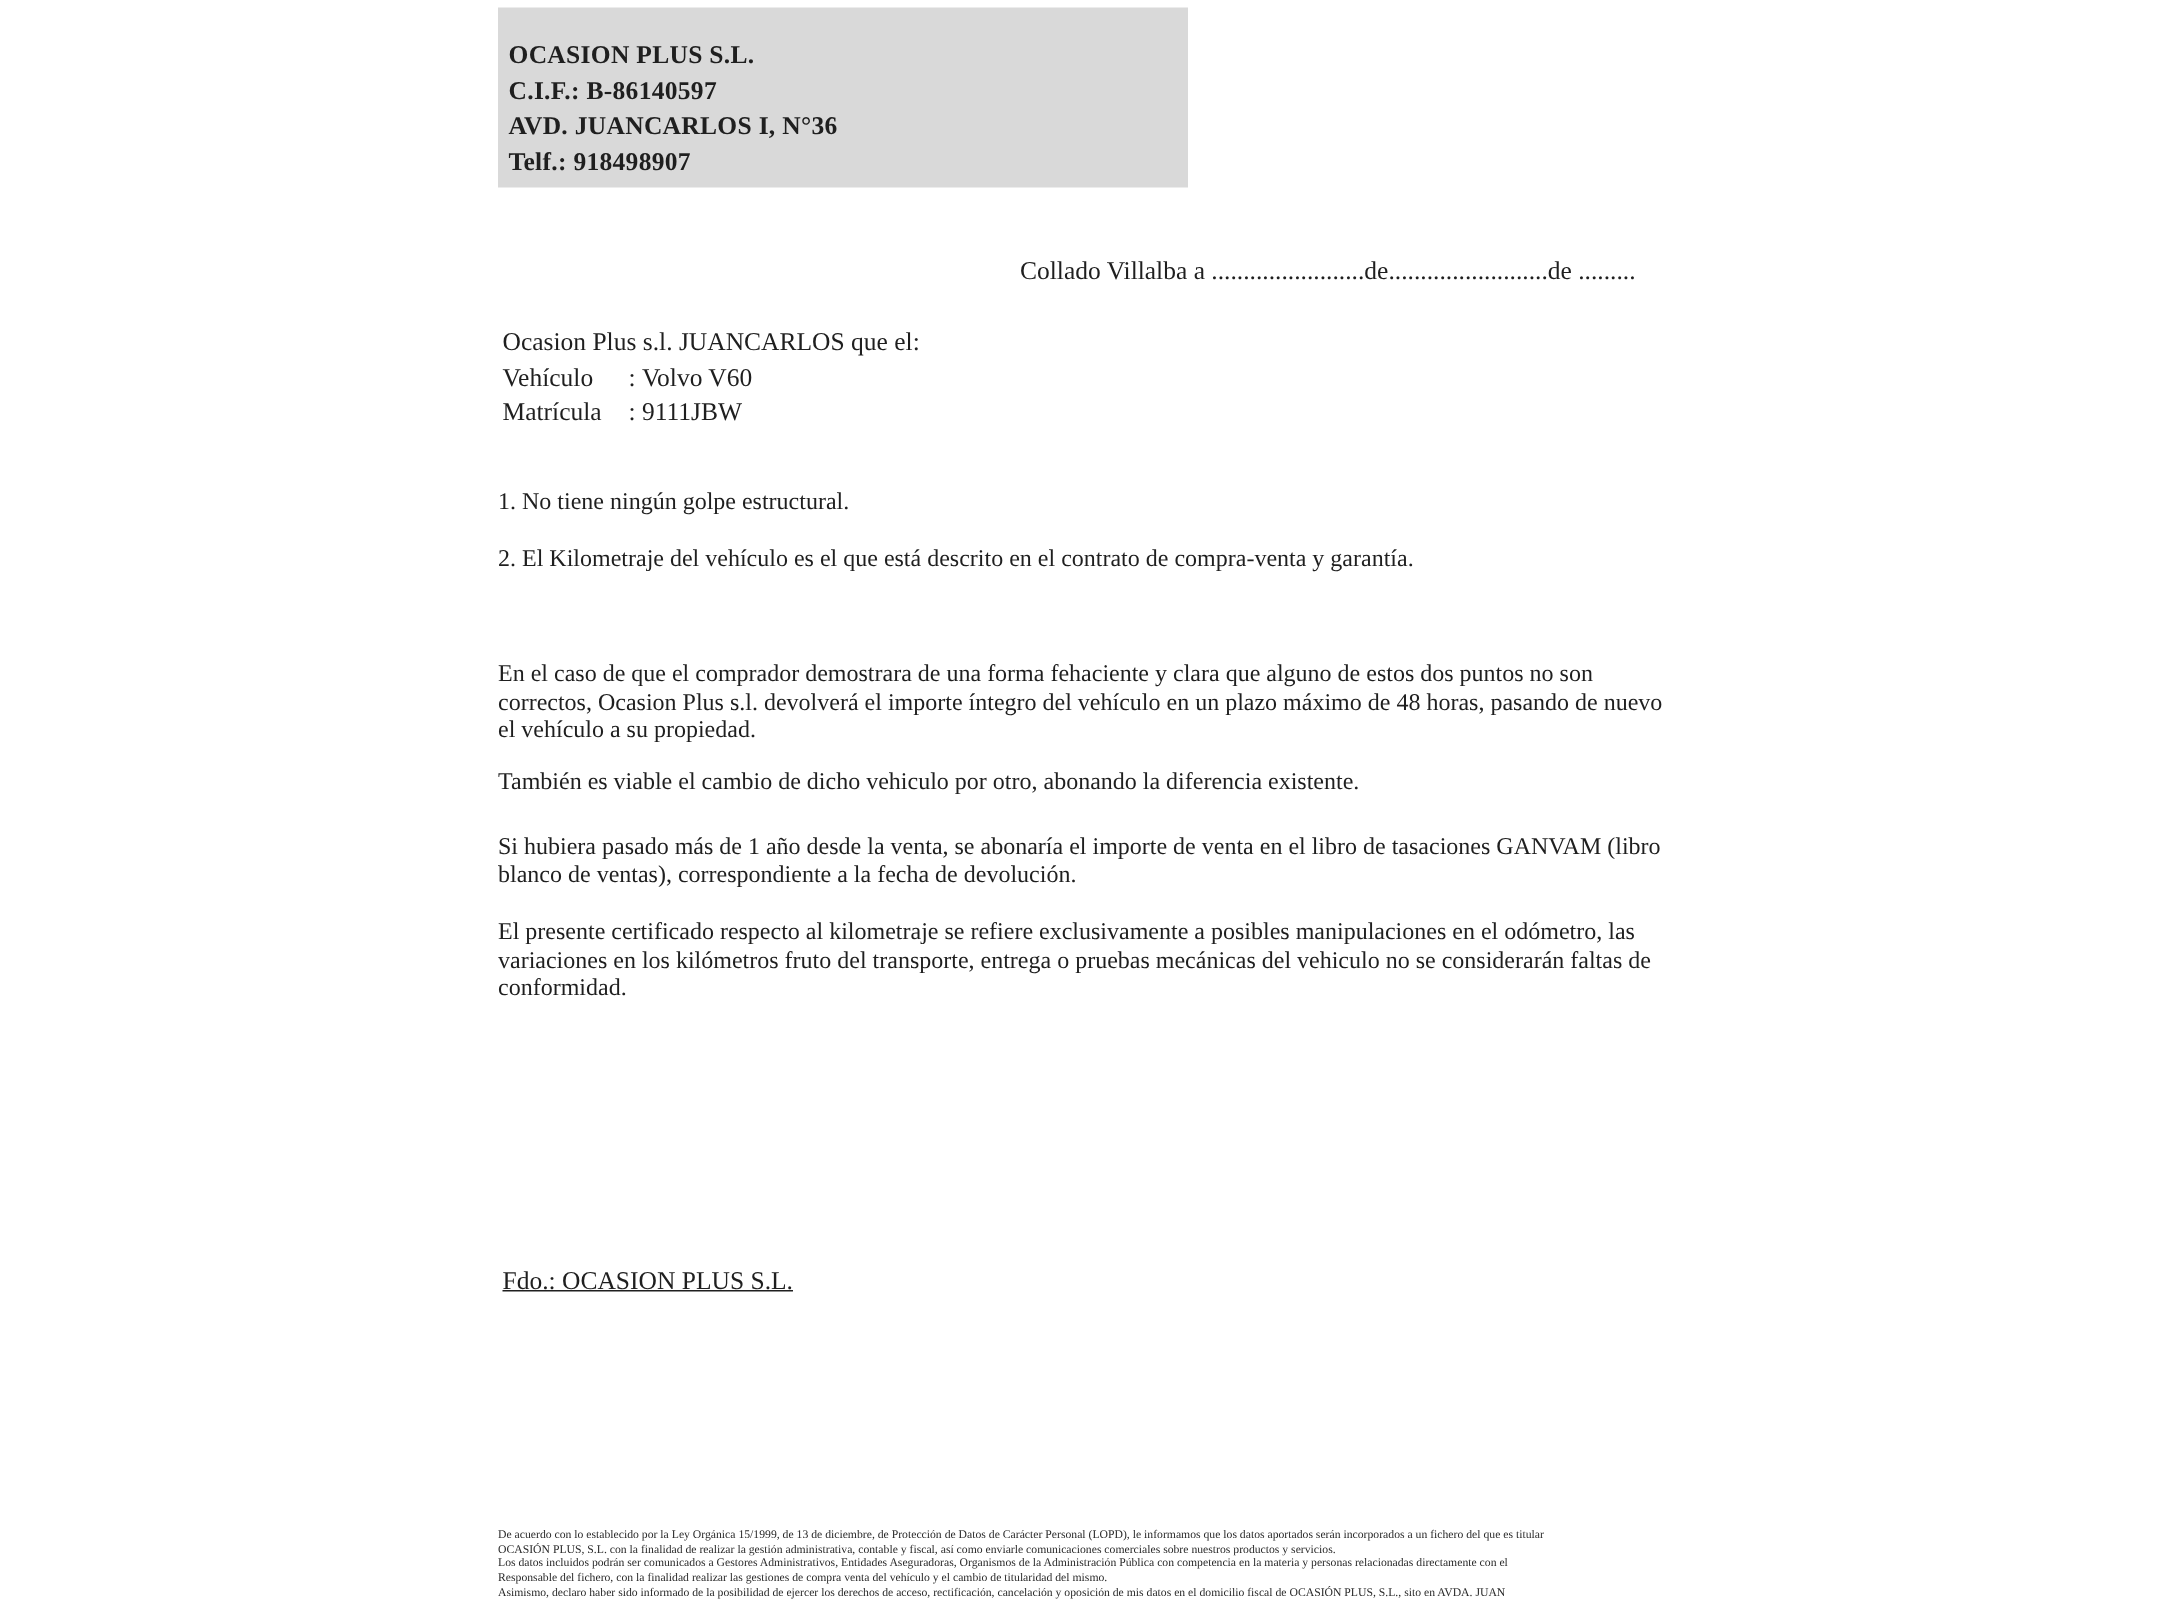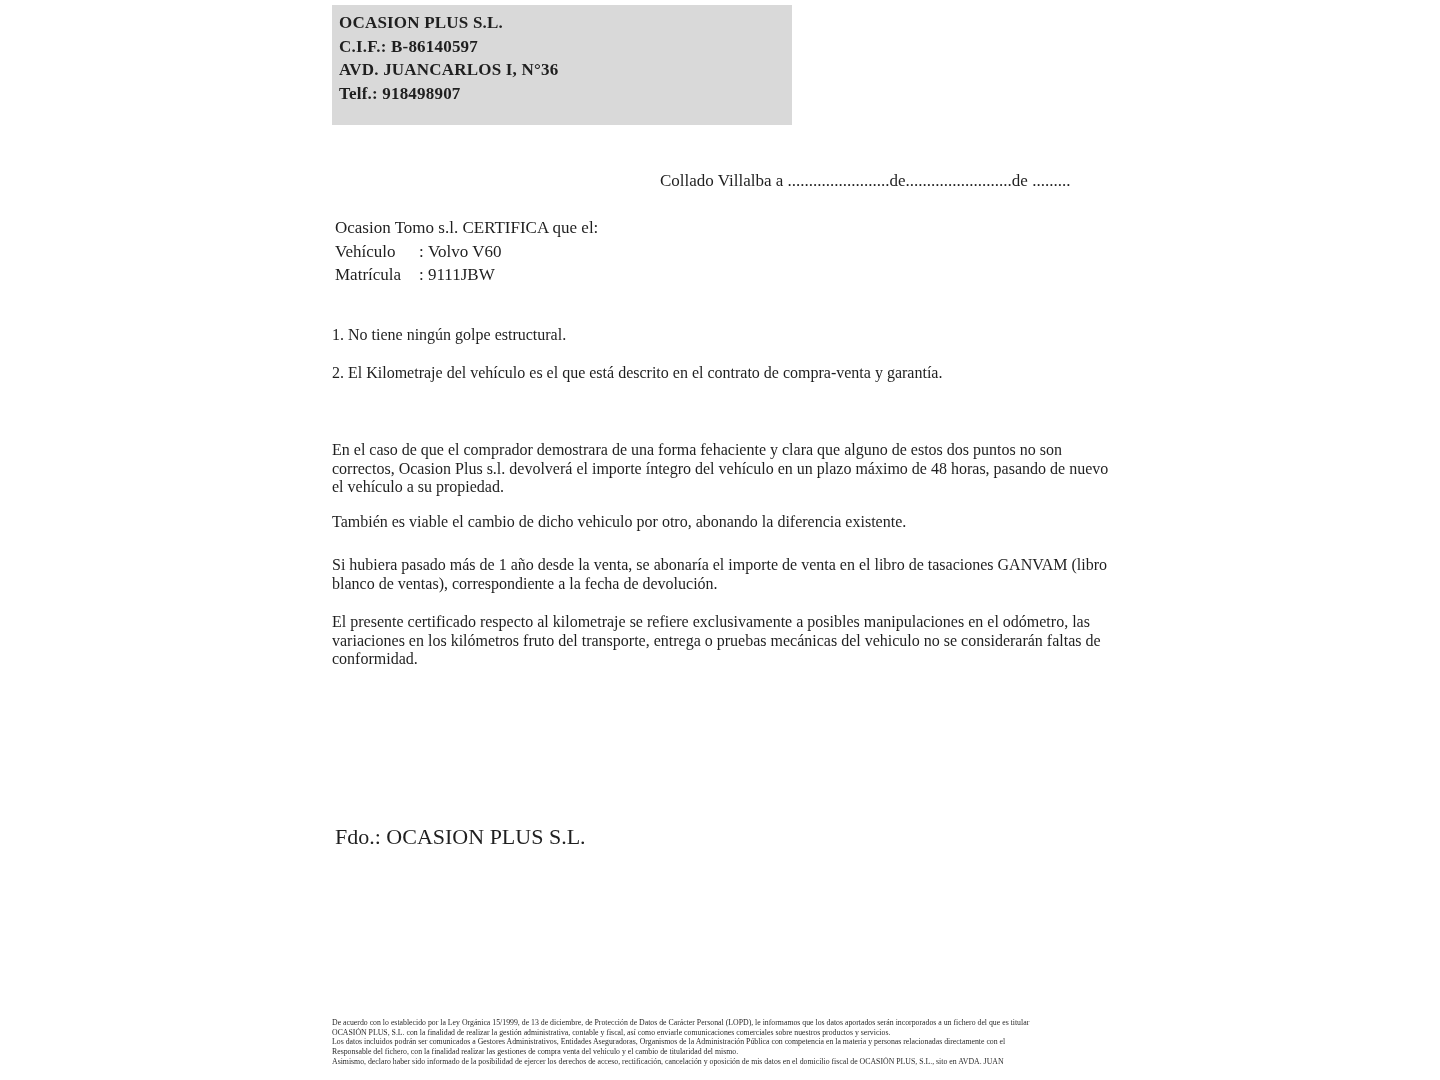--- a/index.html
+++ b/index.html
@@ -12,33 +12,33 @@
     color: #1f1f1f;
     overflow: hidden;
   }
   .page { position: absolute; inset: 0; background: #ffffff; }
 
   .header-box {
     position: absolute;
     left: 332px; top: 5px;
     width: 460px; height: 120px;
     background: #d9d9d9;
-    padding: 6px 6px 0 7px;
+    padding: 20px 6px 0 7px;
   }
   .header-box .hline {
     font-weight: bold;
     font-size: 17px;
     line-height: 23.5px;
     white-space: nowrap;
     letter-spacing: 0.2px;
   }
 
   .date-line {
     position: absolute;
-    left: 660px; top: 171px;
+    left: 680px; top: 171px;
     font-size: 17px;
     white-space: nowrap;
   }
 
   .certify-block {
     position: absolute;
     left: 335px; top: 216px;
     font-size: 17px;
     line-height: 23.5px;
   }
@@ -63,23 +63,24 @@
     line-height: 18.6px;
     text-align: left;
   }
   .para-1 { top: 441px; }
   .para-2 { top: 513px; }
   .para-3 { top: 556px; }
   .para-4 { top: 613px; }
 
   .signature {
     position: absolute;
-    left: 335px; top: 824px;
-    font-size: 22px;
+    left: 335px; top: 844px;
+    font-size: 17px;
     white-space: nowrap;
+    text-decoration: underline;
   }
 
   .legal {
     position: absolute;
     left: 332px; top: 1018px;
     width: 790px;
     font-size: 7.8px;
     line-height: 9.7px;
     color: #2a2a2a;
   }
@@ -93,21 +94,21 @@
   <div class="header-box">
     <div class="hline">OCASION PLUS S.L.</div>
     <div class="hline">C.I.F.: B-86140597</div>
     <div class="hline">AVD. JUANCARLOS I, N°36</div>
     <div class="hline">Telf.: 918498907</div>
   </div>
 
   <div class="date-line">Collado Villalba a ........................de.........................de .........</div>
 
   <div class="certify-block">
-    <div>Ocasion Tomo s.l. CERTIFICA que el:</div>
+    <div>Ocasion Plus s.l. JUANCARLOS que el:</div>
     <div class="field-row">
       <span class="field-label-wrap"><span class="field-label">Vehículo</span></span><span>:</span>&nbsp;<span>Volvo V60</span>
     </div>
     <div class="field-row">
       <span class="field-label-wrap"><span class="field-label">Matrícula</span></span><span>:</span>&nbsp;<span>9111JBW</span>
     </div>
   </div>
 
   <div class="point point-1">1. No tiene ningún golpe estructural.</div>
   <div class="point point-2">2. El Kilometraje del vehículo es el que está descrito en el contrato de compra-venta y garantía.</div>

